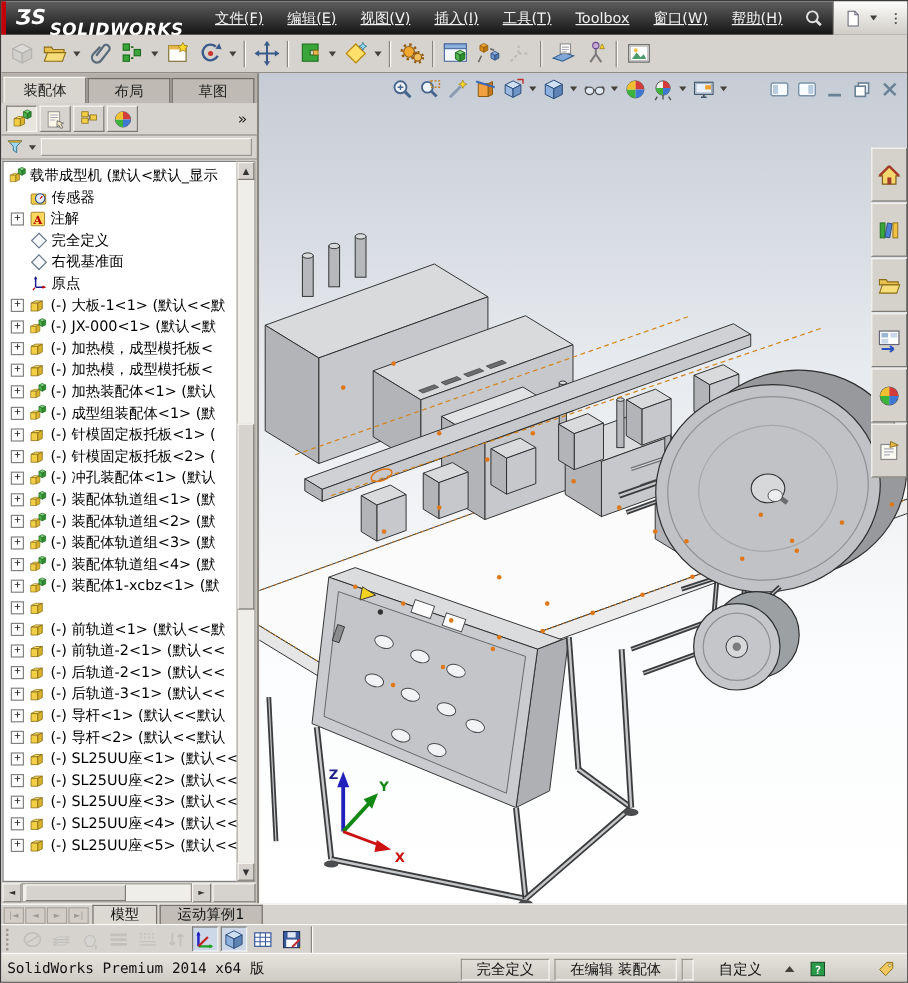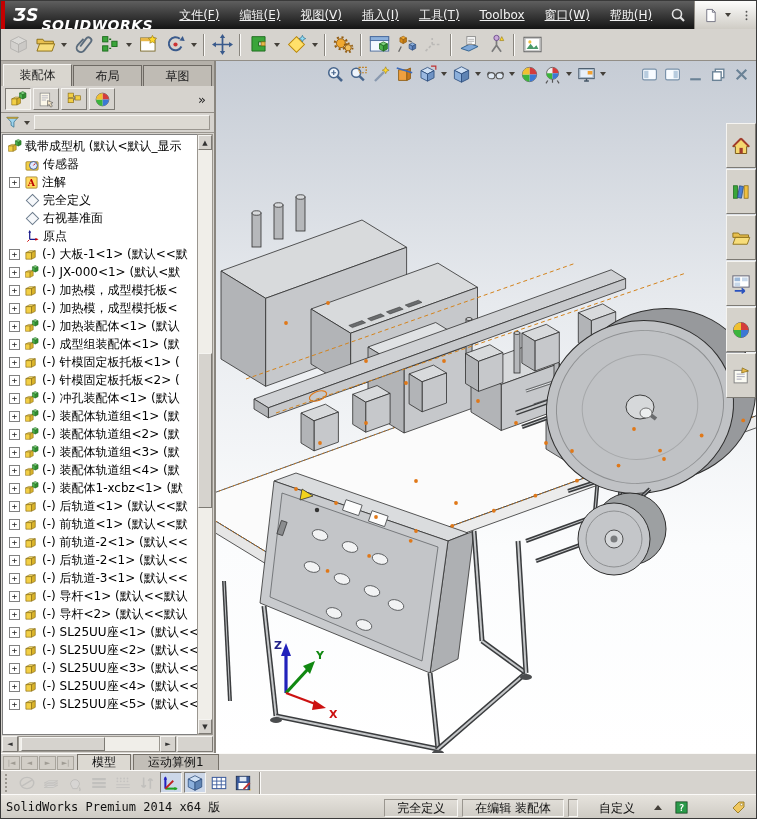--- a/index.html
+++ b/index.html
@@ -590,21 +590,20 @@
             </div>
             <div class="trow" style="padding-left:0px;">
               <span class="exp">+</span>
               <span class="ticon">
                 <svg width="15" height="15" viewBox="0 0 16 16">
                   <path d="M2 6 l4 -2 6 0 -4 2 z" fill="#f7e06e" stroke="#8a6d14" stroke-width=".7"></path>
                   <path d="M2 6 h6 v7 h-6 z" fill="#f2cf46" stroke="#8a6d14" stroke-width=".7"></path>
                   <path d="M8 6 l4 -2 v7 l-4 2 z" fill="#d9b32a" stroke="#8a6d14" stroke-width=".7"></path>
                 </svg>
               </span>
-              <span class="tlabel">(-) 后轨道&lt;1&gt; (默认&lt;&lt;默</span>
             </div>
             <div class="trow" style="padding-left:0px;">
               <span class="exp">+</span>
               <span class="ticon">
                 <svg width="15" height="15" viewBox="0 0 16 16">
                   <path d="M2 6 l4 -2 6 0 -4 2 z" fill="#f7e06e" stroke="#8a6d14" stroke-width=".7"></path>
                   <path d="M2 6 h6 v7 h-6 z" fill="#f2cf46" stroke="#8a6d14" stroke-width=".7"></path>
                   <path d="M8 6 l4 -2 v7 l-4 2 z" fill="#d9b32a" stroke="#8a6d14" stroke-width=".7"></path>
                 </svg>
               </span>

